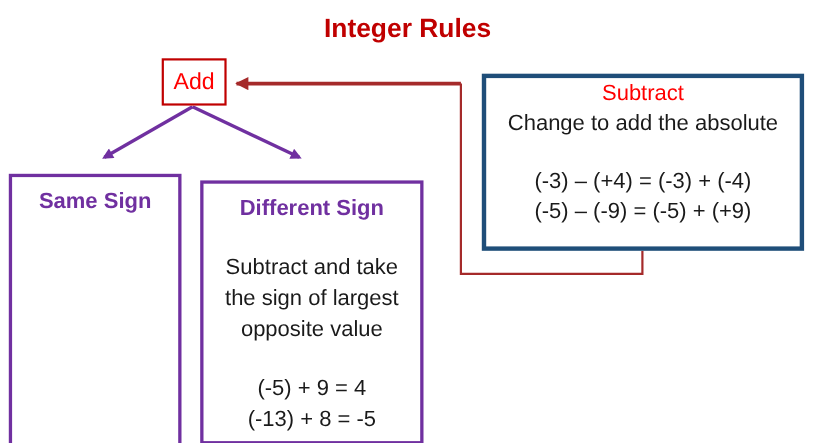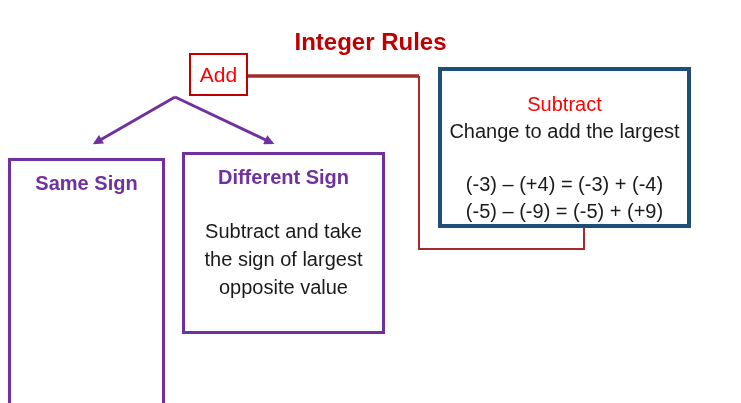--- a/index.html
+++ b/index.html
@@ -24,21 +24,20 @@
   .diagram-title {
     position: absolute;
     left: 0;
     top: 13px;
     width: 741px;
     text-align: center;
     font-size: 24px;
     font-weight: bold;
     color: var(--title-red, #C00000);
     letter-spacing: 0px;
-    margin-top: 15px;
   }
   .node {
     position: absolute;
     box-sizing: border-box;
     background: #ffffff;
     text-align: center;
     font-size: 20px;
     line-height: 28px;
   }
   .add-node {
@@ -46,47 +45,46 @@
     top: 53px;
     width: 59px;
     height: 43px;
     border: 2px solid var(--add-border, #C00000);
     display: flex;
     align-items: center;
     justify-content: center;
     font-size: 21px;
     line-height: 1;
     color: var(--add-text, #FF0000);
-    margin-left: 42px;
   }
   .subtract-node {
     left: 438px;
     top: 67px;
-    width: 253px;
+    width: 293px;
     height: 161px;
     border: 4px solid var(--subtract-border, #1F4E79);
-    padding-top: 20px;
+    padding-top: 1px;
     line-height: 27px;
   }
   .subtract-heading {
     color: var(--subtract-heading-red, #FF0000);
   }
   .same-sign-node {
     left: 8px;
     top: 158px;
     width: 157px;
     height: 266px;
     border: 3px solid var(--purple, #7030A0);
     padding-top: 8px;
   }
   .different-sign-node {
     left: 182px;
-    top: 152px;
+    top: 164px;
     width: 203px;
-    height: 182px;
+    height: 240px;
     border: 3px solid var(--purple, #7030A0);
     padding-top: 8px;
   }
   .purple-heading {
     color: var(--purple, #7030A0);
     font-weight: bold;
   }
   .lines {
     white-space: pre-line;
   }
@@ -138,29 +136,31 @@
     <line x1="175" y1="97" x2="95" y2="143" class="purple-line" marker-end="url(#head-purple)"></line>
     <line x1="175" y1="97" x2="272" y2="143" class="purple-line" marker-end="url(#head-purple)"></line>
   </svg>
 
   <div class="node add-node">
     <span>Add</span>
   </div>
 
   <div class="node subtract-node">
     <div class="subtract-heading">Subtract</div>
-    <div class="lines">Change to add the largest</div>
+    <div class="lines">Change to add the absolute</div>
     <div class="lines gap">(-3) – (+4) = (-3) + (-4)
 (-5) – (-9) = (-5) + (+9)</div>
   </div>
 
   <div class="node same-sign-node">
     <div class="purple-heading">Same Sign</div>
   </div>
 
   <div class="node different-sign-node">
     <div class="purple-heading">Different Sign</div>
     <div class="lines gap">Subtract and take
 the sign of largest
 opposite value</div>
+    <div class="lines gap">(-5) + 9 = 4
+(-13) + 8 = -5</div>
   </div>
 
 </div>
 
 </body></html>

